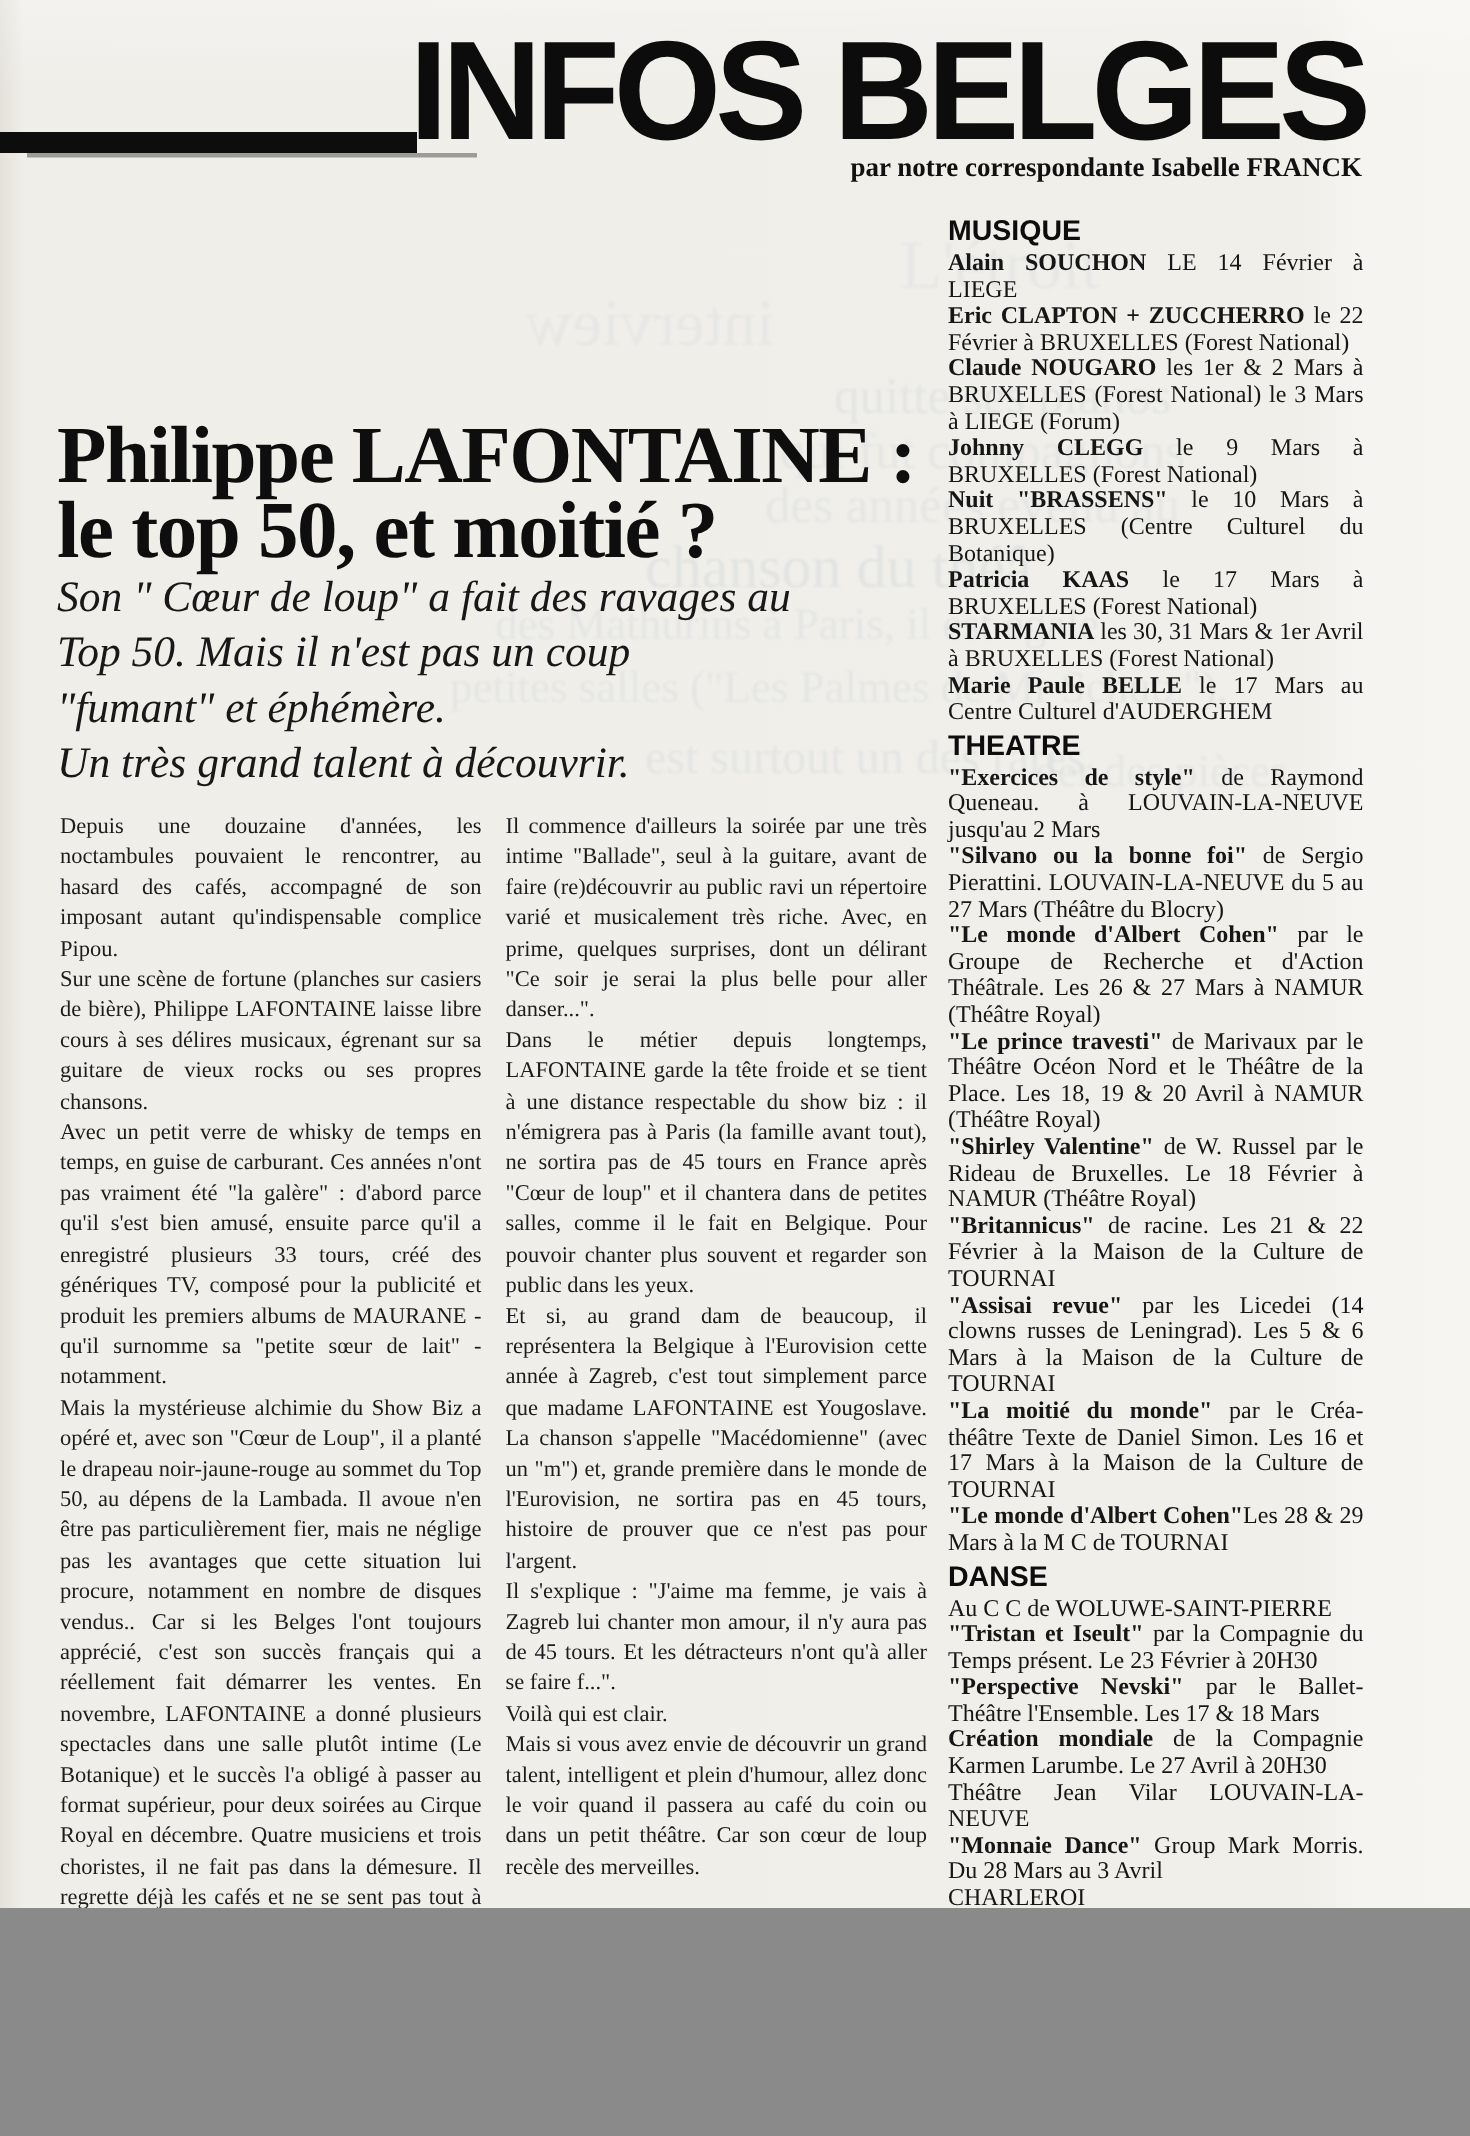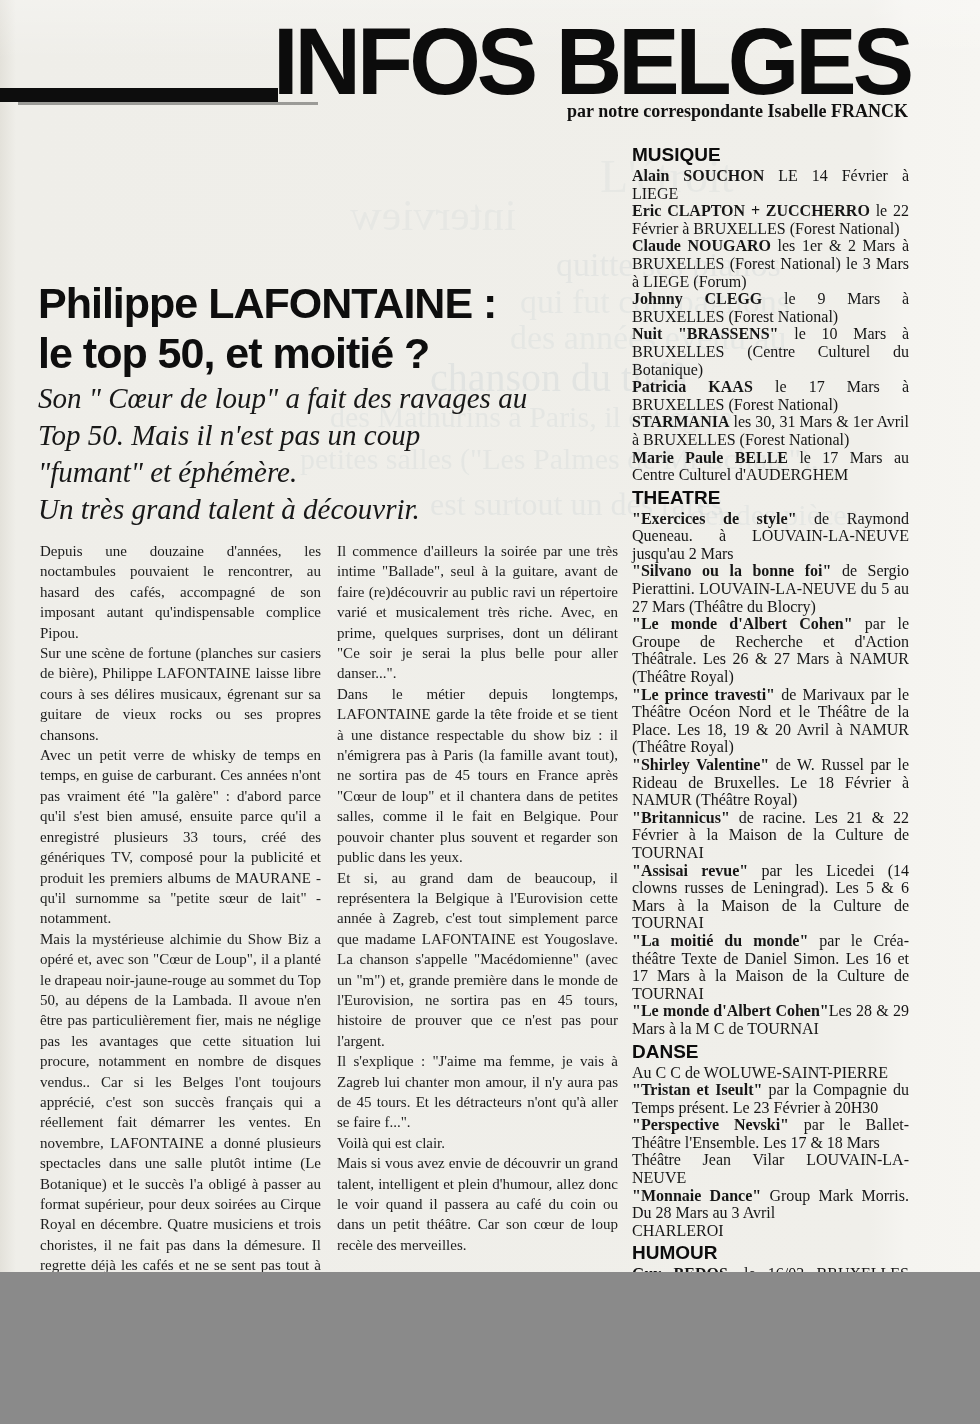--- a/index.html
+++ b/index.html
@@ -30,22 +30,22 @@
   }
   
   .intro{
     position:absolute;left:40px;top:144px;width:572px;margin:0;z-index:1;
     font-family:"Liberation Serif",serif;font-weight:bold;
     font-size:25.5px;line-height:33.5px;text-align:justify;color:#151515;
   }
   
   h2.headline{
     position:absolute;left:38px;top:278px;margin:0;z-index:1;
-    font-family:Liberation Sans, sans-serif;font-weight:bold;
-    font-size:43px;line-height:50px;letter-spacing:-1px;color:#0e0e0e;
+    font-family:Liberation Serif, serif;font-weight:bold;
+    font-size:54px;line-height:50px;letter-spacing:-1px;color:#0e0e0e;
   }
   .standfirst{
     position:absolute;left:38px;top:380px;width:575px;z-index:1;
     font-family:"Liberation Serif",serif;font-style:italic;
     font-size:29px;line-height:37px;color:#181818;
   }
   
   .body-cols{
     position:absolute;left:40px;top:541px;width:578px;height:816px;z-index:1;
     column-count:2;column-gap:16px;column-fill:auto;overflow:hidden;
@@ -136,20 +136,21 @@
       <p><b>"Le prince travesti"</b><span> de Marivaux par le Théâtre Océon Nord et le Théâtre de la Place.  Les 18, 19 &amp; 20 Avril à NAMUR (Théâtre Royal)</span></p>
       <p><b>"Shirley Valentine"</b><span> de W. Russel par le Rideau de Bruxelles. Le 18 Février à NAMUR (Théâtre Royal)</span></p>
       <p><b>"Britannicus"</b><span> de racine. Les 21 &amp; 22 Février à la Maison de la Culture de TOURNAI</span></p>
       <p><b>"Assisai revue"</b><span> par les Licedei (14 clowns russes de Leningrad). Les 5 &amp; 6 Mars à la Maison de la Culture de TOURNAI</span></p>
       <p><b>"La moitié du monde"</b><span> par le Créa-théâtre Texte de Daniel Simon. Les 16 et 17 Mars à la Maison de la Culture de TOURNAI</span></p>
       <p><b>"Le monde d'Albert Cohen"</b><span>Les 28 &amp; 29 Mars à la M C de TOURNAI</span></p>
       <h3>DANSE</h3>
       <p><span>Au C C de WOLUWE-SAINT-PIERRE</span></p>
       <p><b>"Tristan et Iseult"</b><span> par la Compagnie du Temps présent. Le 23 Février à 20H30</span></p>
       <p><b>"Perspective Nevski"</b><span> par le Ballet-Théâtre l'Ensemble. Les 17 &amp; 18 Mars</span></p>
+      <p><b>Création mondiale</b><span> de la Compagnie Karmen Larumbe. Le 27 Avril à 20H30</span></p>
       <p><span>Théâtre Jean Vilar LOUVAIN-LA-NEUVE</span></p>
       <p><b>"Monnaie Dance"</b><span> Group Mark Morris. Du 28 Mars au 3 Avril</span></p>
       <p><span>CHARLEROI</span></p>
       <h3>HUMOUR</h3>
       <p><b>Guy BEDOS,</b><span> le 16/03 BRUXELLES (Forest National)</span></p>
       <p><b>Michel BOUJENAH,</b><span> 8/03 NAMUR (Hall Octave Henry)</span></p>
       <p><span>10/03 CHARLEROI (Palais des Beaux-Arts)</span></p>
     </aside>
 
   <div class="pageno">

